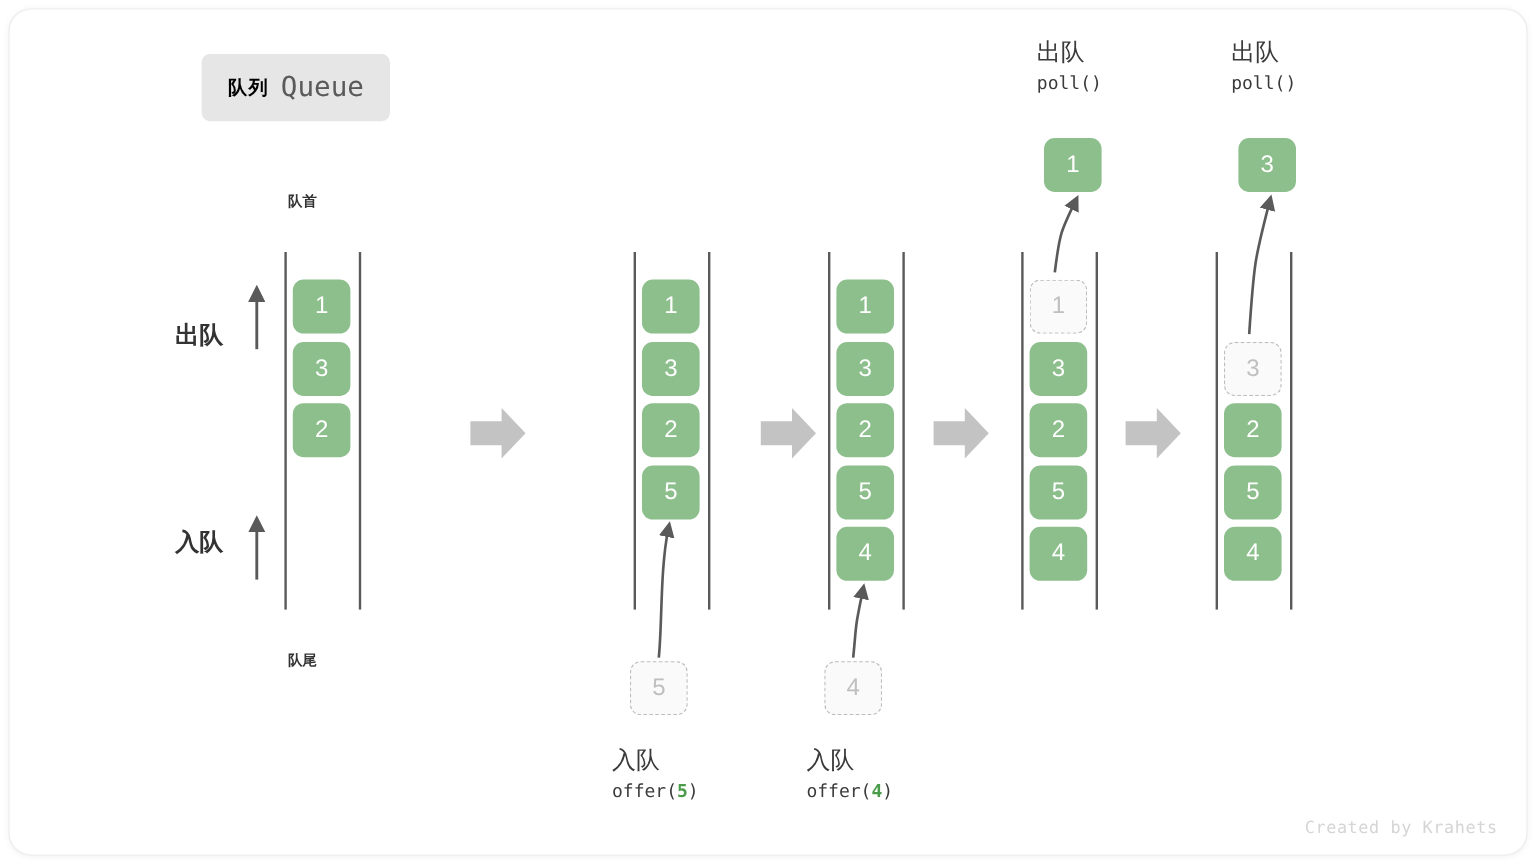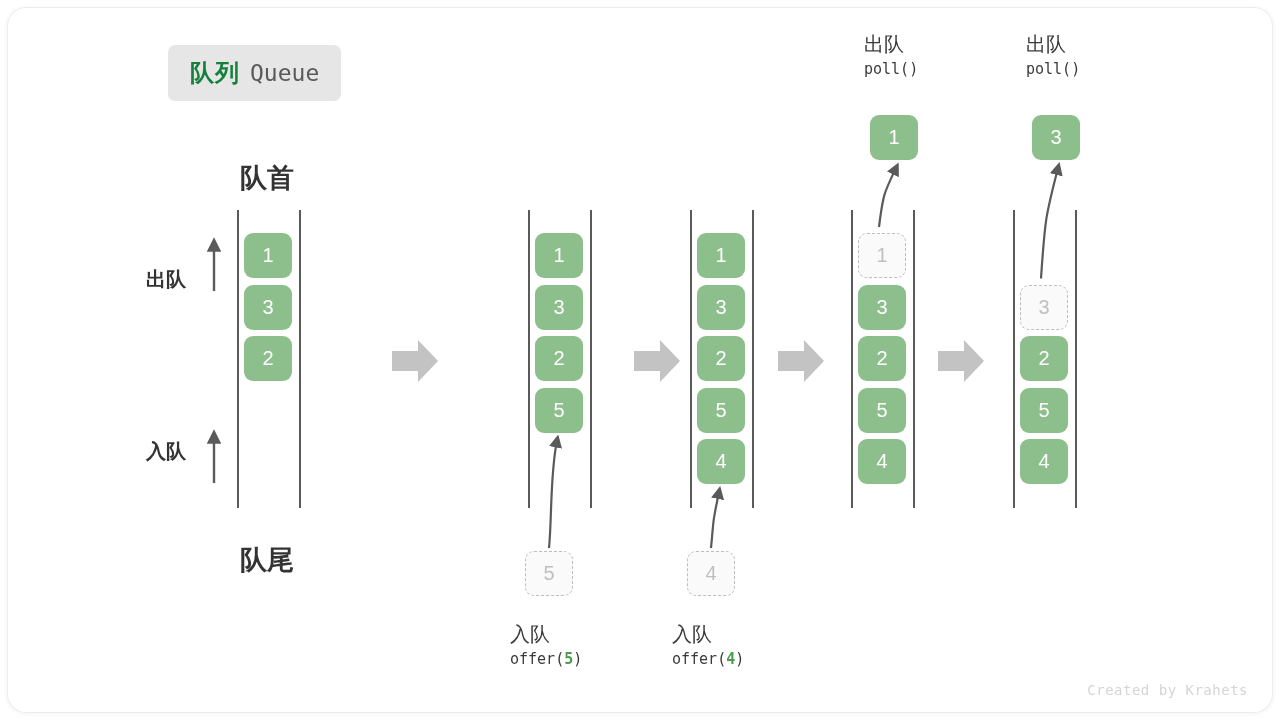--- a/index.html
+++ b/index.html
@@ -34,23 +34,23 @@
     top: 45px;
     height: 56px;
     padding: 0 22px;
     background: #e6e6e6;
     border-radius: 7px;
     display: flex;
     align-items: center;
     gap: 10px;
   }
   .title-cn {
-    font-size: 24px;
+    font-size: 16px;
     font-weight: bold;
-    color: #15803d;
+    color: #000000;
     letter-spacing: 1px;
   }
   .title-en {
     font-size: 23px;
     color: #5a5a5a;
     font-family: "DejaVu Sans Mono", "Liberation Mono", monospace;
   }
 
   
   .panel { position: absolute; top: 0; left: 0; }
@@ -81,21 +81,21 @@
   
   .side-label {
     position: absolute;
     font-size: 20px;
     font-weight: bold;
     color: #333333;
     white-space: nowrap;
   }
   .head-label, .tail-label {
     position: absolute;
-    font-size: 27px;
+    font-size: 12px;
     font-weight: bold;
     color: #333333;
     white-space: nowrap;
     text-align: center;
   }
 
   
   .op-label {
     position: absolute;
     text-align: left;

